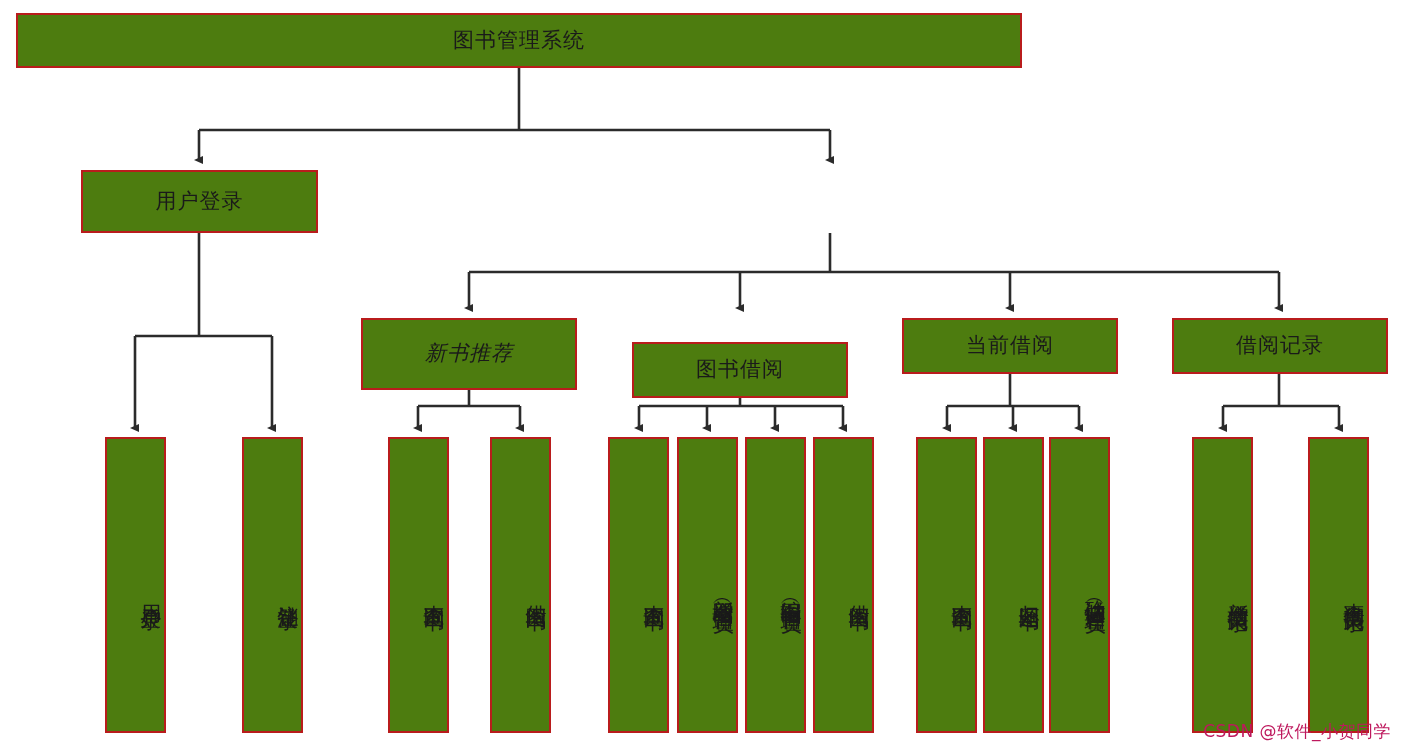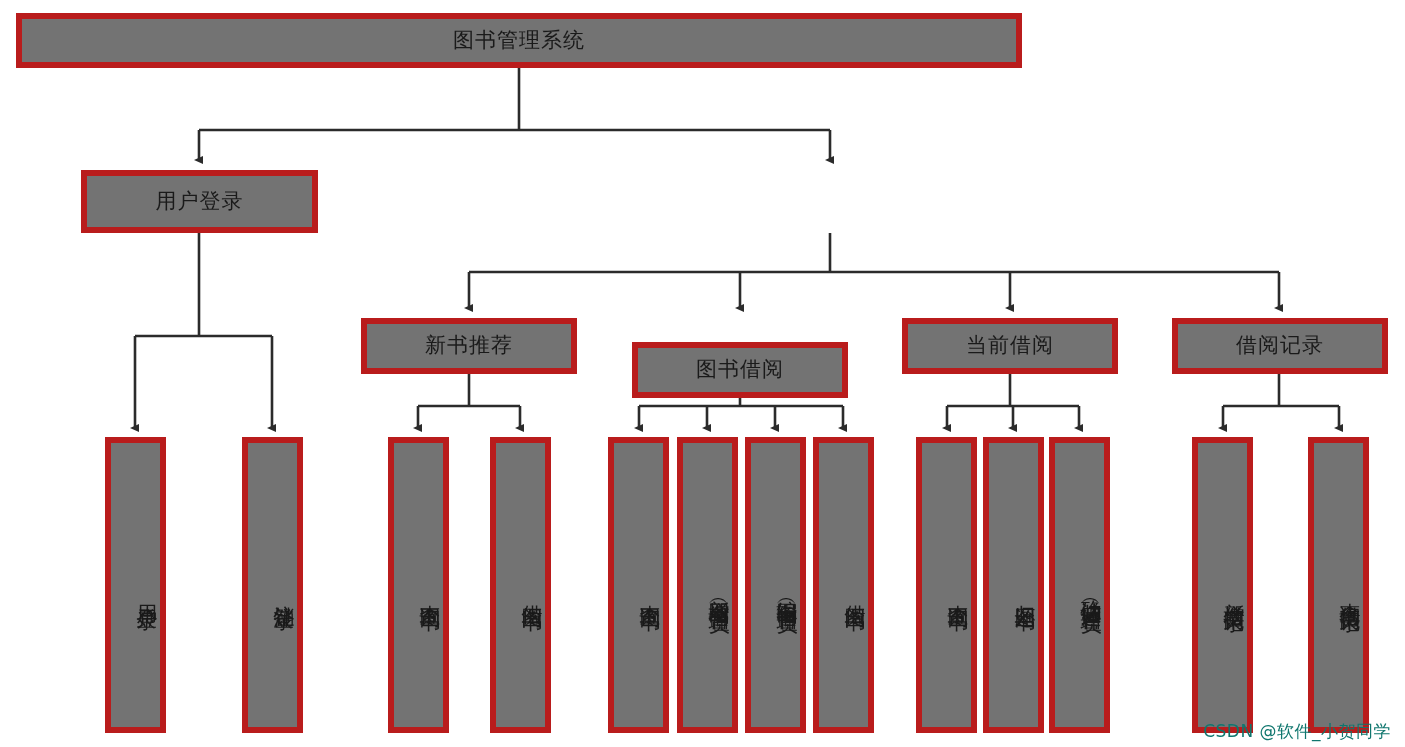--- a/index.html
+++ b/index.html
@@ -22,22 +22,22 @@
     position: absolute;
     left: 0;
     top: 0;
     width: 1405px;
     height: 747px;
     pointer-events: none;
   }
   .node {
     position: absolute;
     box-sizing: border-box;
-    background: #737373;
-    border: 6px solid #b91c1c;
+    background: #4d7c0f;
+    border: 2px solid #b91c1c;
     display: flex;
     align-items: center;
     justify-content: center;
     color: #1a1a1a;
   }
   .node.horiz {
     font-size: 21px;
     letter-spacing: 1px;
     line-height: 1.1;
   }
@@ -54,21 +54,21 @@
   .node.vert .vtext {
     writing-mode: vertical-rl;
     text-orientation: upright;
     white-space: nowrap;
   }
   .watermark {
     position: absolute;
     right: 14px;
     bottom: 4px;
     font-size: 17px;
-    color: #0f766e;
+    color: #be185d;
     letter-spacing: 0.5px;
     white-space: nowrap;
   }
 </style>
 </head>
 <body>
 
 <div id="diagram-root">
 
   <svg class="connectors" viewBox="0 0 1405 747" xmlns="http://www.w3.org/2000/svg">
@@ -122,21 +122,21 @@
   </svg>
 
   <div class="node horiz" style="left:16px; top:13px; width:1006px; height:55px;">
     <span>图书管理系统</span>
   </div>
 
   <div class="node horiz" style="left:81px; top:170px; width:237px; height:63px;">
     <span>用户登录</span>
   </div>
 
-  <div class="node horiz" style="left:361px; top:318px; width:216px; height:56px;">
+  <div class="node horiz" style="left:361px; top:318px; width:216px; height:72px;font-style:italic;">
     <span>新书推荐</span>
   </div>
   <div class="node horiz" style="left:632px; top:318px; width:216px; height:56px;margin-top:24px;">
     <span>图书借阅</span>
   </div>
   <div class="node horiz" style="left:1172px; top:318px; width:216px; height:56px;">
     <span>借阅记录</span>
   </div>
   <div class="node horiz" style="left:902px; top:318px; width:216px; height:56px;">
     <span>当前借阅</span>

